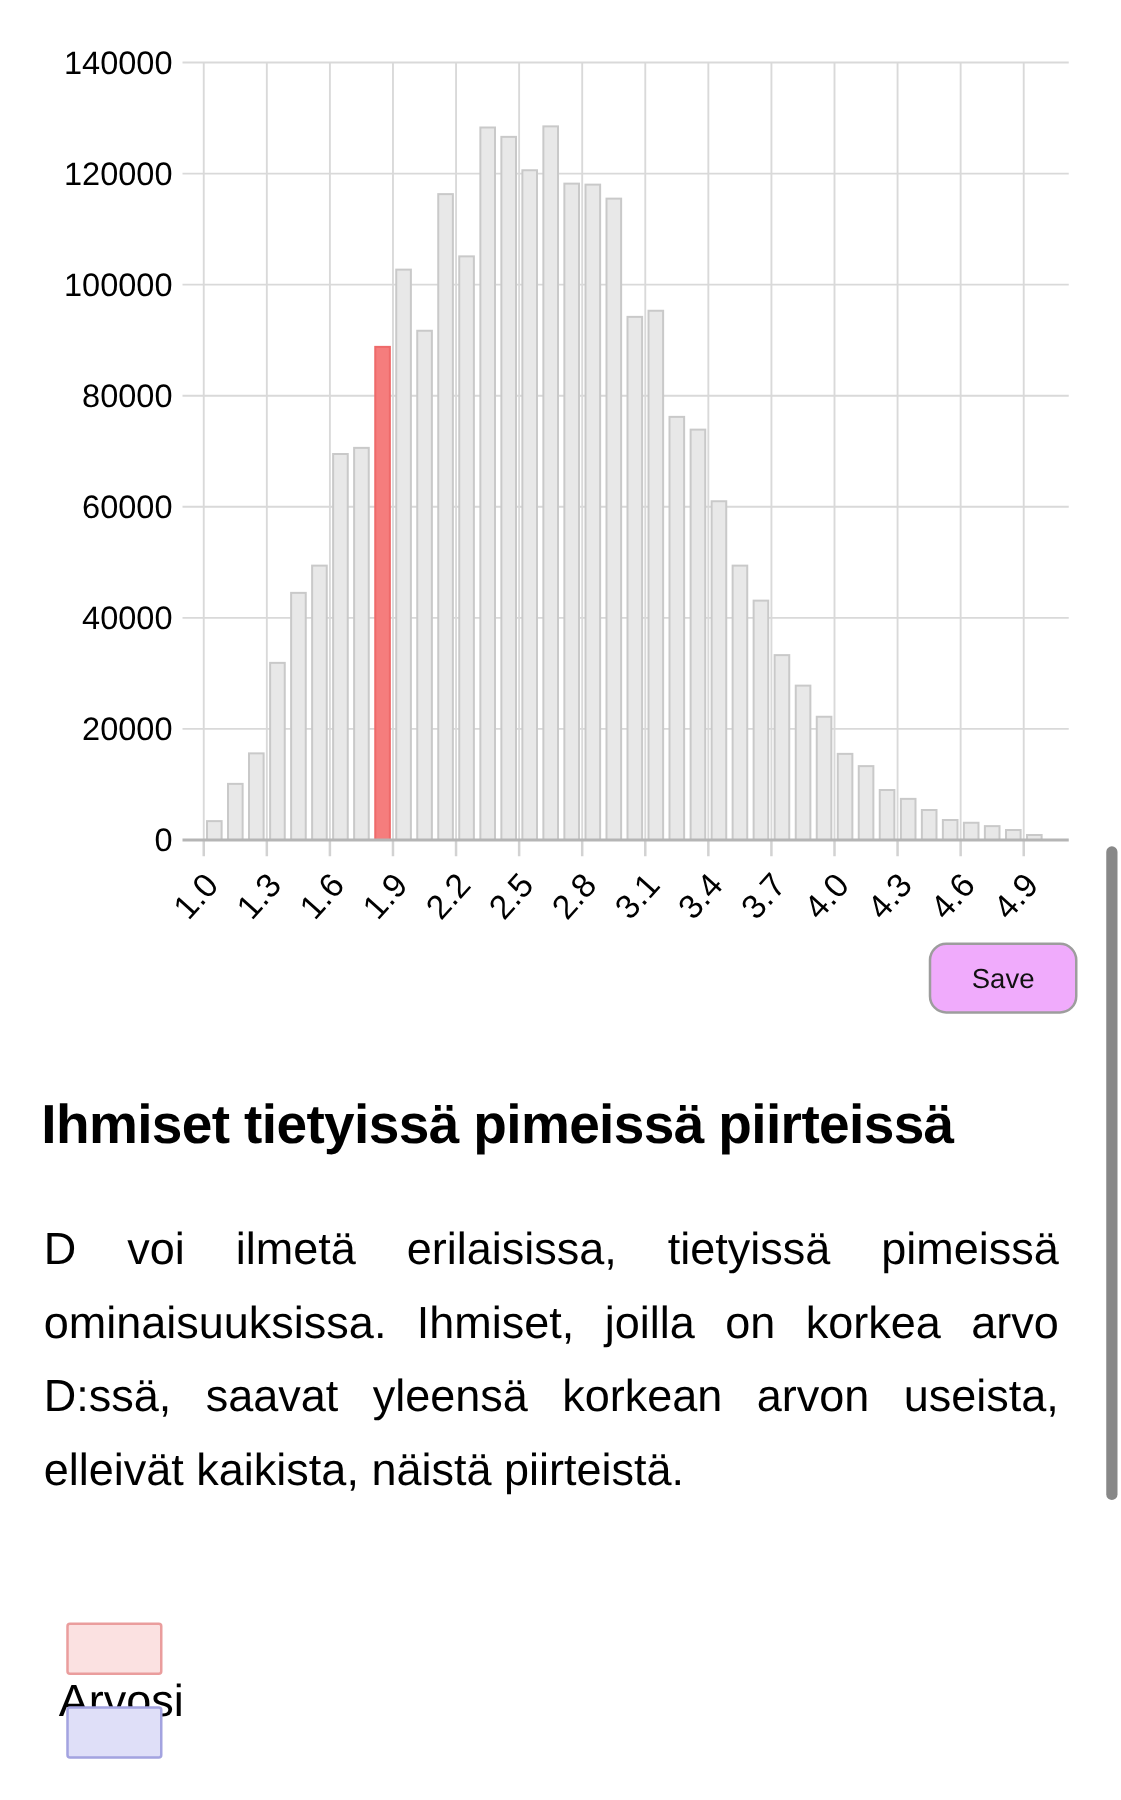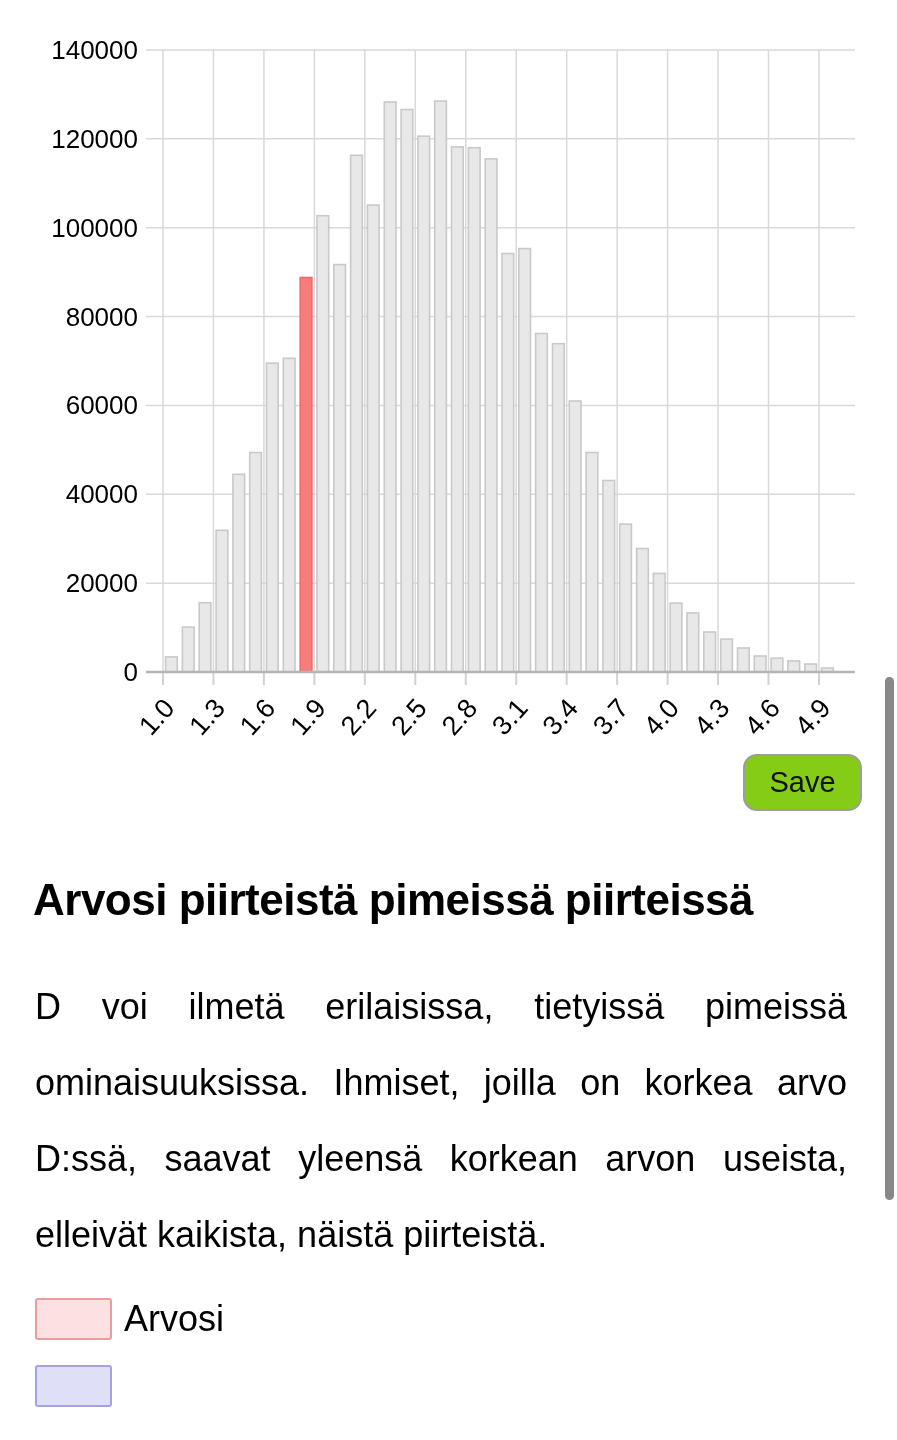--- a/index.html
+++ b/index.html
@@ -10,38 +10,38 @@
     overflow:hidden;
     font-family:"Liberation Sans",sans-serif;
     color:#000;
   }
   .chart-wrap{position:absolute;left:0;top:0;width:897px;height:745px;}
   #chart-svg{display:block;}
   #chart-svg text{font-family:"Liberation Sans",sans-serif;fill:#000000;}
 
   .save-btn{
     position:absolute;left:743px;top:754px;width:119px;height:57px;
-    background:#84cc16;border:2px solid #9d9d9d;border-radius:14px;
-    font-family:"Liberation Sans",sans-serif;font-size:29px;color:#111;
+    background:#f0abfc;border:2px solid #9d9d9d;border-radius:14px;
+    font-family:"Liberation Sans",sans-serif;font-size:22px;color:#111;
     display:flex;align-items:center;justify-content:center;cursor:pointer;
     box-sizing:border-box;
   }
 
   .section-title{
     position:absolute;left:33px;top:876px;width:830px;
     margin:0;font-size:44px;font-weight:bold;line-height:1.1;
     letter-spacing:-0.5px;white-space:nowrap;
   }
   .section-paragraph{
     position:absolute;left:35px;top:969px;width:812px;
-    margin:0;font-size:36px;line-height:76px;text-align:justify;
+    margin:0;font-size:36px;line-height:59px;text-align:justify;
   }
 
   .legend{position:absolute;left:35px;top:1298px;}
-  .legend-row{display:flex;align-items:center;margin-bottom:25px;height:42px;}
+  .legend-row{display:flex;align-items:center;margin-bottom:25px;height:42px;flex-direction:column;}
   .legend-swatch{
     width:73px;height:38px;border:2px solid #ccc;border-radius:3px;
     background:#eee;flex:0 0 auto;
   }
   .legend-label{margin-left:12px;font-size:36px;}
 
   .scrollbar-thumb{
     position:absolute;right:3px;top:677px;width:9px;height:523px;
     background:#888888;border-radius:5px;
   }
@@ -151,21 +151,21 @@
         <text x="731.0600000000001" y="709" text-anchor="end" font-size="27" fill="#000000" transform="rotate(-48 731.0600000000001 709)">4.3</text>
         <text x="781.52" y="709" text-anchor="end" font-size="27" fill="#000000" transform="rotate(-48 781.52 709)">4.6</text>
         <text x="831.98" y="709" text-anchor="end" font-size="27" fill="#000000" transform="rotate(-48 831.98 709)">4.9</text>
       </svg>
   </div>
 
   <button class="save-btn">Save</button>
 
   <div class="scrollbar-thumb"></div>
 
-  <h1 class="section-title">Arvosi piirteistä pimeissä piirteissä</h1>
+  <h1 class="section-title">Ihmiset tietyissä pimeissä piirteissä</h1>
 
   <p class="section-paragraph">D voi ilmetä erilaisissa, tietyissä pimeissä ominaisuuksissa. Ihmiset, joilla on korkea arvo D:ssä, saavat yleensä korkean arvon useista, elleivät kaikista, näistä piirteistä.</p>
 
   <div class="legend">
     <div class="legend-row">
       <span class="legend-swatch" style="background: rgb(251, 225, 225); border-color: rgb(234, 157, 157);"></span>
       <span class="legend-label">Arvosi</span>
     </div>
     <div class="legend-row">
       <span class="legend-swatch" style="background: rgb(223, 223, 248); border-color: rgb(163, 163, 224);"></span>

